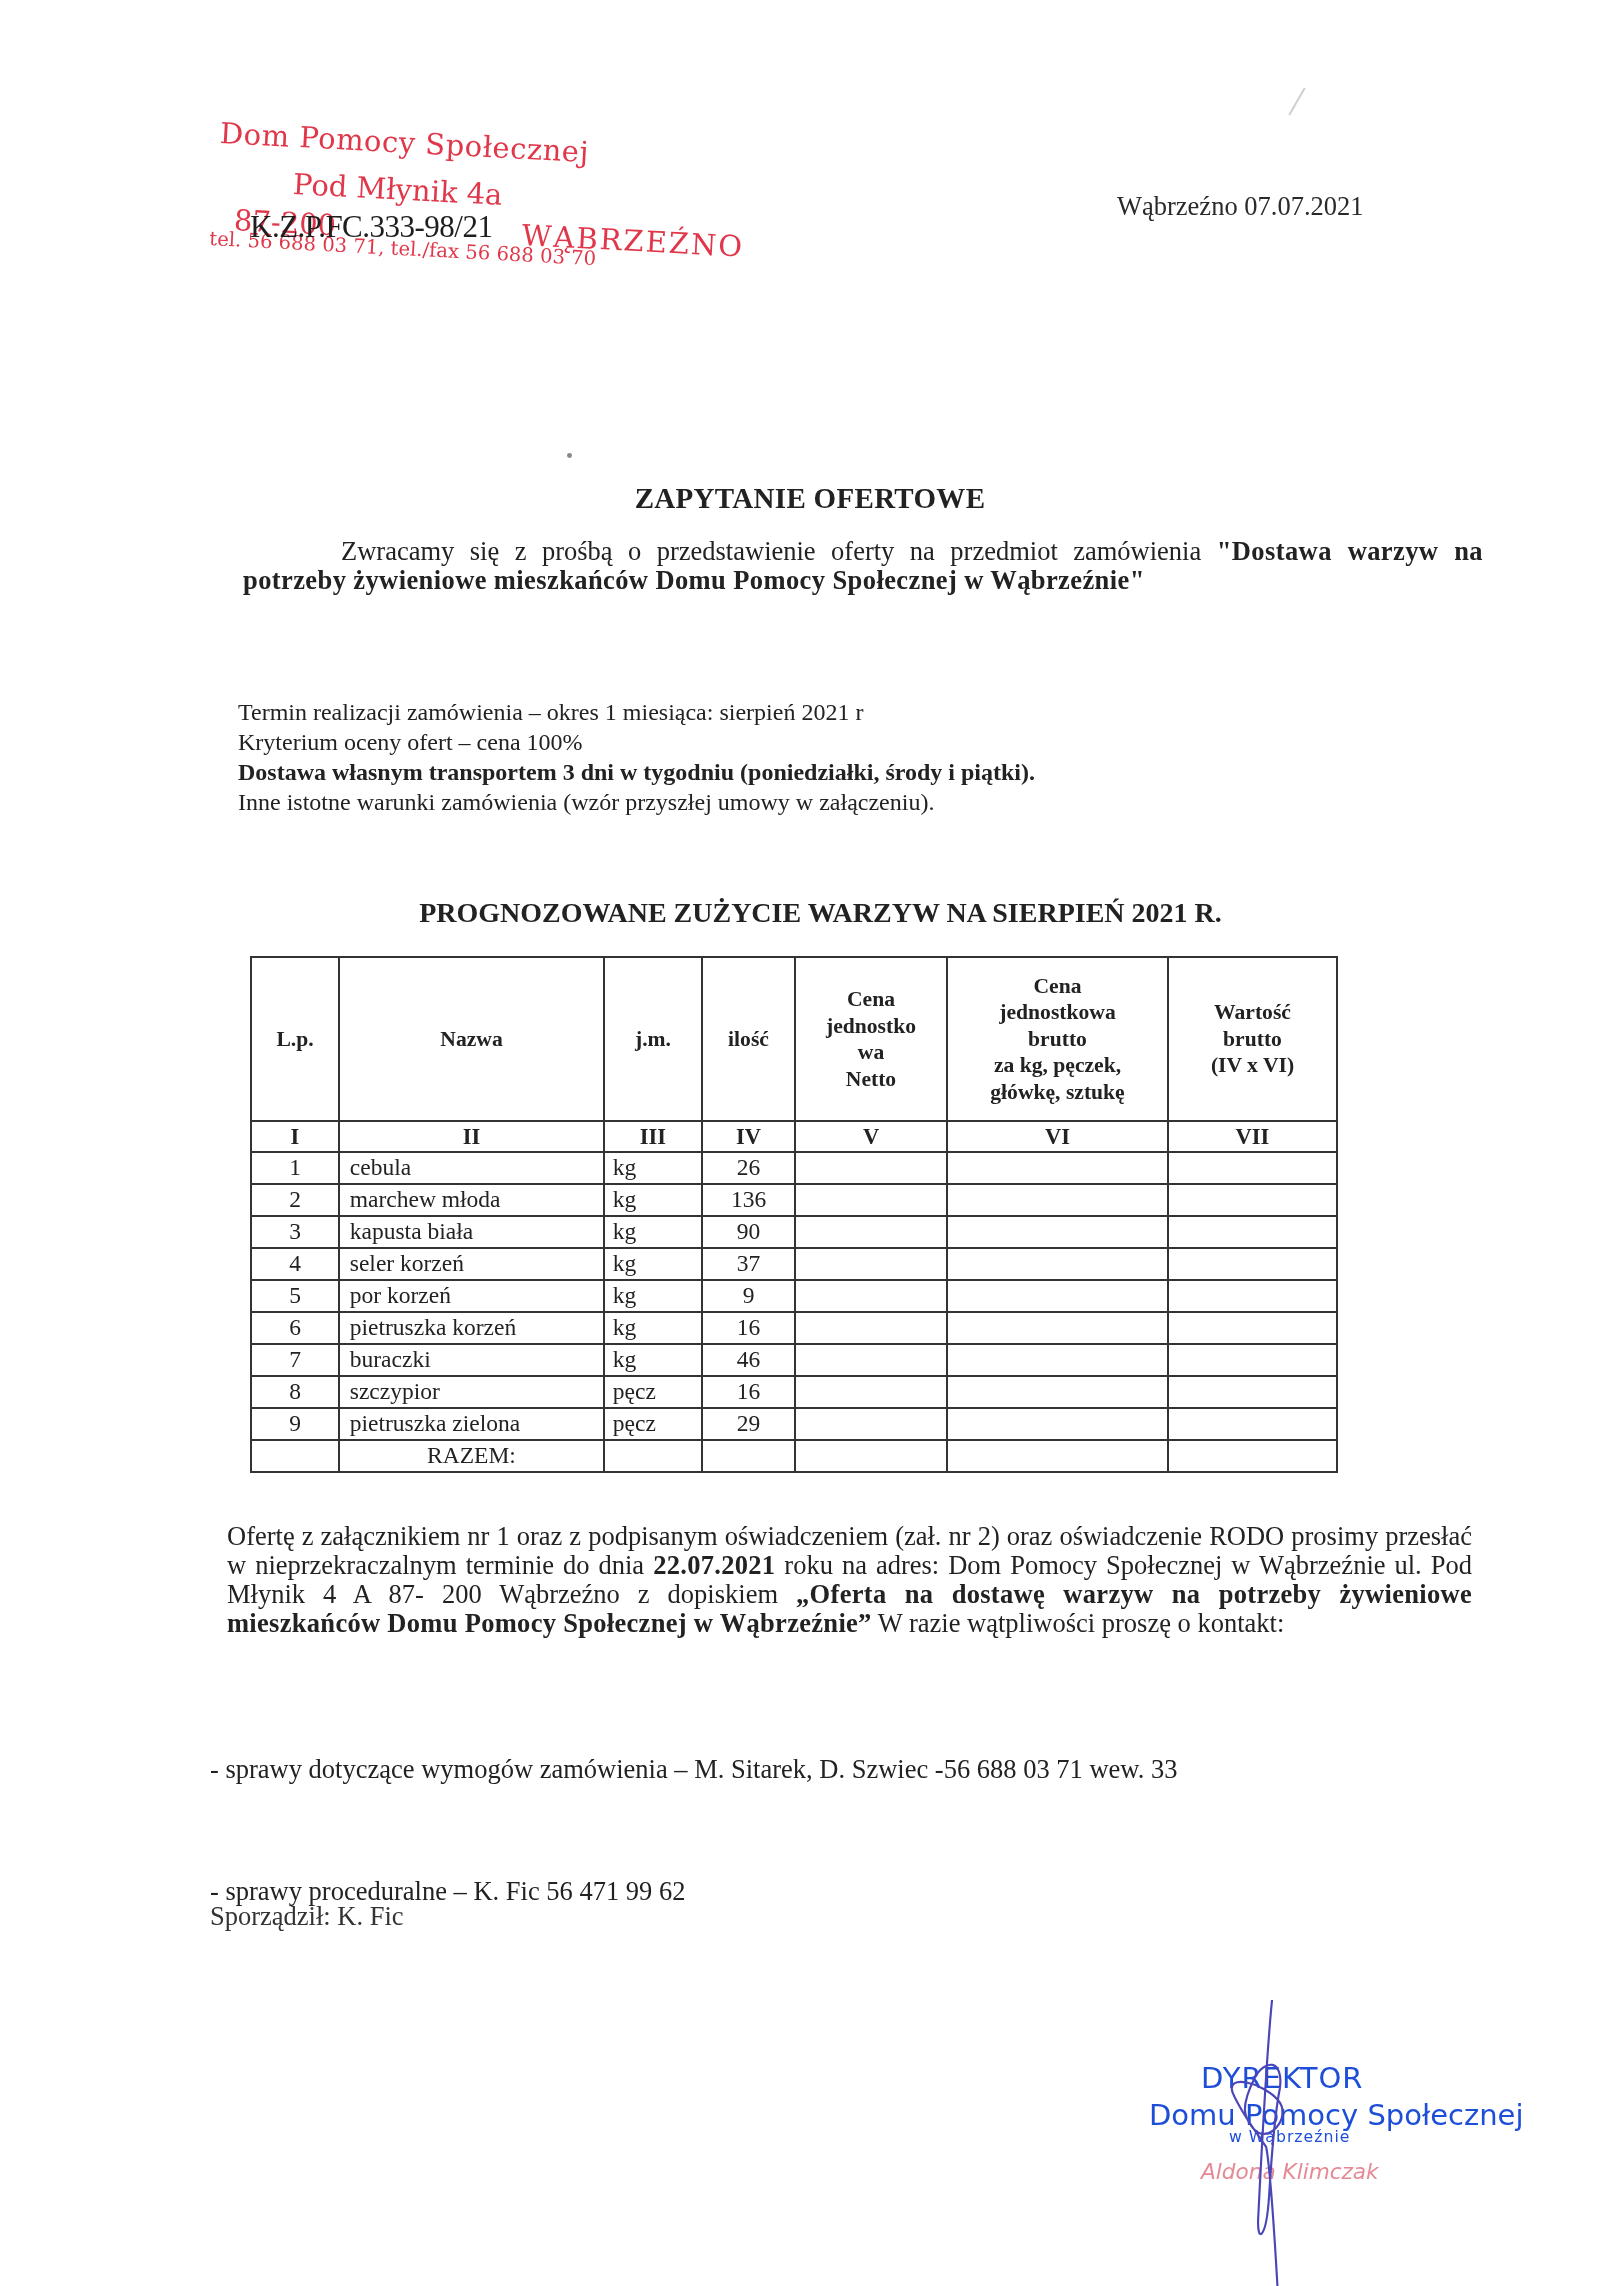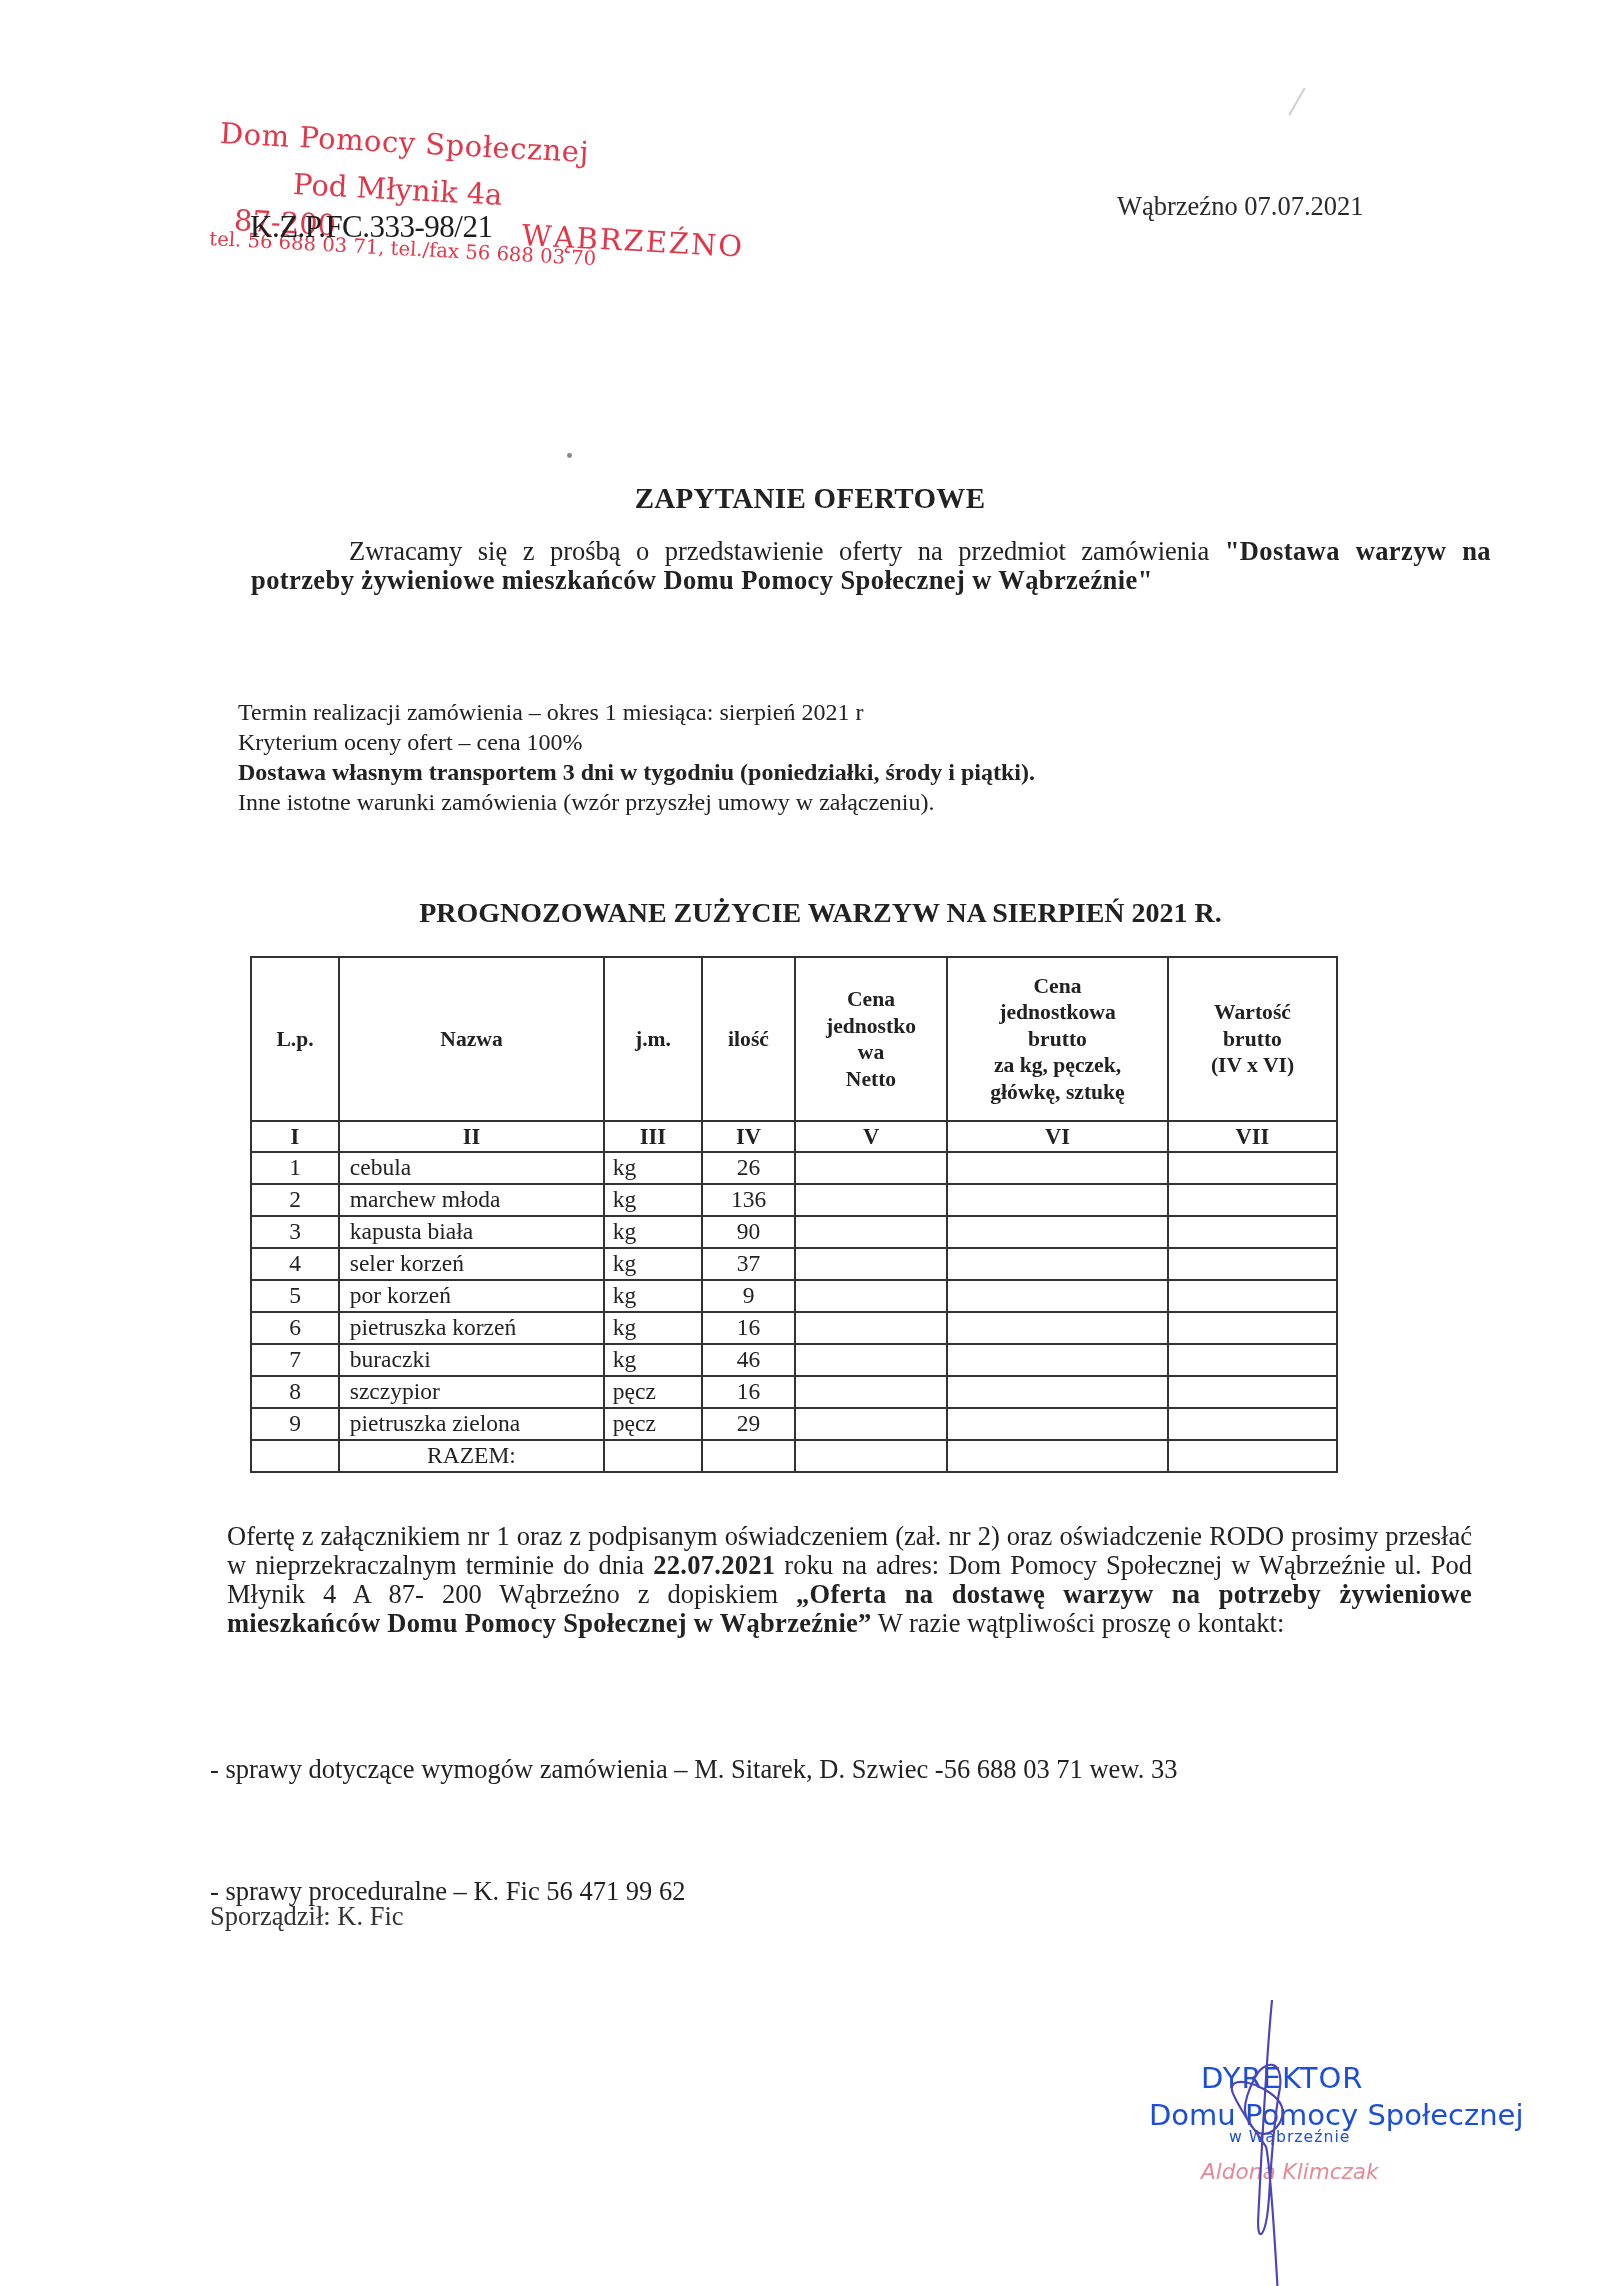--- a/index.html
+++ b/index.html
@@ -14,21 +14,21 @@
   .stamp-l3 { left: 235px; top: 203px; font-size: 29px; }
   .stamp-l3 .city { margin-left: 186px; letter-spacing: 2px; }
   .stamp-l4 { left: 210px; top: 227px; font-size: 19.6px; }
   .ref-number { left: 250px; top: 201px; font-size: 31px; color: #1e1e1e; letter-spacing: -0.5px; margin-top: 8px; }
   .place-date { left: 1117px; top: 191px; font-size: 26.5px; color: #2a2a2a; }
   .pen-stroke { left: 1296px; top: 86px; width: 2px; height: 31px; background: #cfcfcf; transform: rotate(30deg); }
   .speck { left: 567px; top: 453px; width: 4.9px; height: 4.9px; border-radius: 50%; background: #888; }
 
   
   .title { left: 0; width: 1620px; top: 482px; text-align: center; font-size: 29px; font-weight: bold; letter-spacing: 0.3px; }
-  .intro { left: 251px; top: 537px; width: 1240px; font-size: 26.5px; line-height: 29px; text-align: justify; }
+  .intro { left: 243px; top: 537px; width: 1240px; font-size: 26.5px; line-height: 29px; text-align: justify; }
   .intro .indent { display: inline-block; width: 98px; }
   .intro b { letter-spacing: 0.4px; }
   .terms { left: 238px; top: 697px; width: 1274px; font-size: 24px; line-height: 30px; }
   .terms div { white-space: nowrap; }
   .table-title { left: 0; width: 1620px; top: 897px; text-align: center; font-size: 28px; font-weight: bold; padding-left: 21px; box-sizing: border-box; }
 
   
   table.veg { position: absolute; left: 250px; top: 956px; width: 1085px; border-collapse: collapse; font-size: 23.5px; table-layout: fixed; }
   table.veg td, table.veg th { border: 2px solid #333; padding: 0; }
   table.veg th { font-weight: bold; text-align: center; vertical-align: middle; line-height: 26.5px; font-size: 21.6px; }

